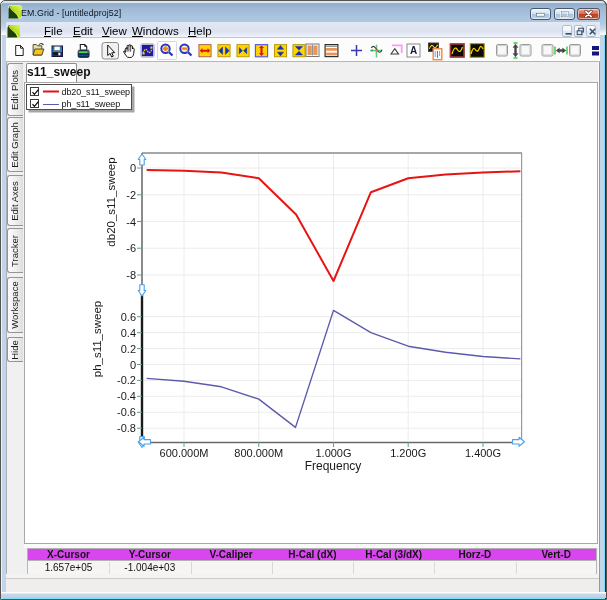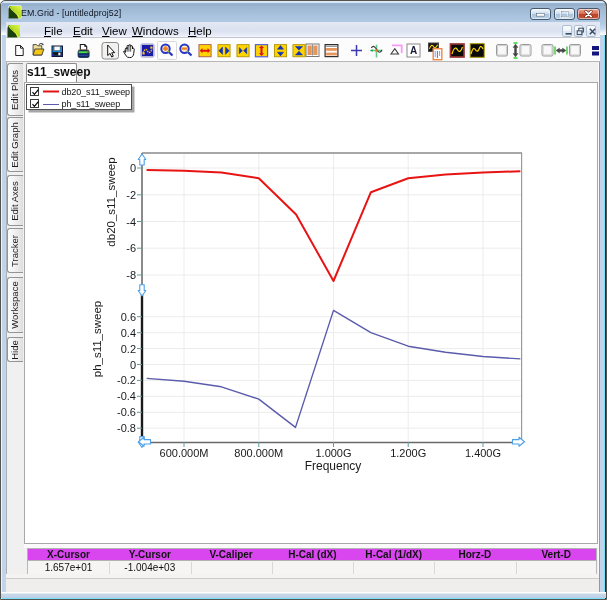--- a/index.html
+++ b/index.html
@@ -384,26 +384,26 @@
           <line x1="0" y1="1.5" x2="16" y2="1.5" stroke="#5b5bab" stroke-width="1.2"></line>
         </svg>
         <div class="ltxt">ph_s11_sweep</div>
       </div>
 </div>
 <div id="statushdr">
 <div class="shc" style="left:0px;">X-Cursor</div>
 <div class="shc" style="left:81.3px;">Y-Cursor</div>
 <div class="shc" style="left:162.6px;">V-Caliper</div>
 <div class="shc" style="left:243.9px;">H-Cal (dX)</div>
-<div class="shc" style="left:325.2px;">H-Cal (1/dX)</div>
+<div class="shc" style="left:325.2px;">H-Cal (3/dX)</div>
 <div class="shc" style="left:406.4px;">Horz-D</div>
 <div class="shc" style="left:487.7px;">Vert-D</div>
 </div>
 <div id="statusval">
-<div class="svc" style="left:0px;">1.657e+01</div>
+<div class="svc" style="left:0px;">1.657e+05</div>
 <div class="svc" style="left:81.3px;">-1.004e+03</div>
 <div class="scs" style="left:81.3px;"></div>
 <div class="scs" style="left:162.6px;"></div>
 <div class="scs" style="left:243.9px;"></div>
 <div class="scs" style="left:325.2px;"></div>
 <div class="scs" style="left:406.4px;"></div>
 <div class="scs" style="left:487.7px;"></div>
 </div>
 <div id="gapw" style="position:absolute;left:23px;top:543px;width:574px;height:3.5px;background:#fafafa;"></div>
 <div id="belowtable"></div>

